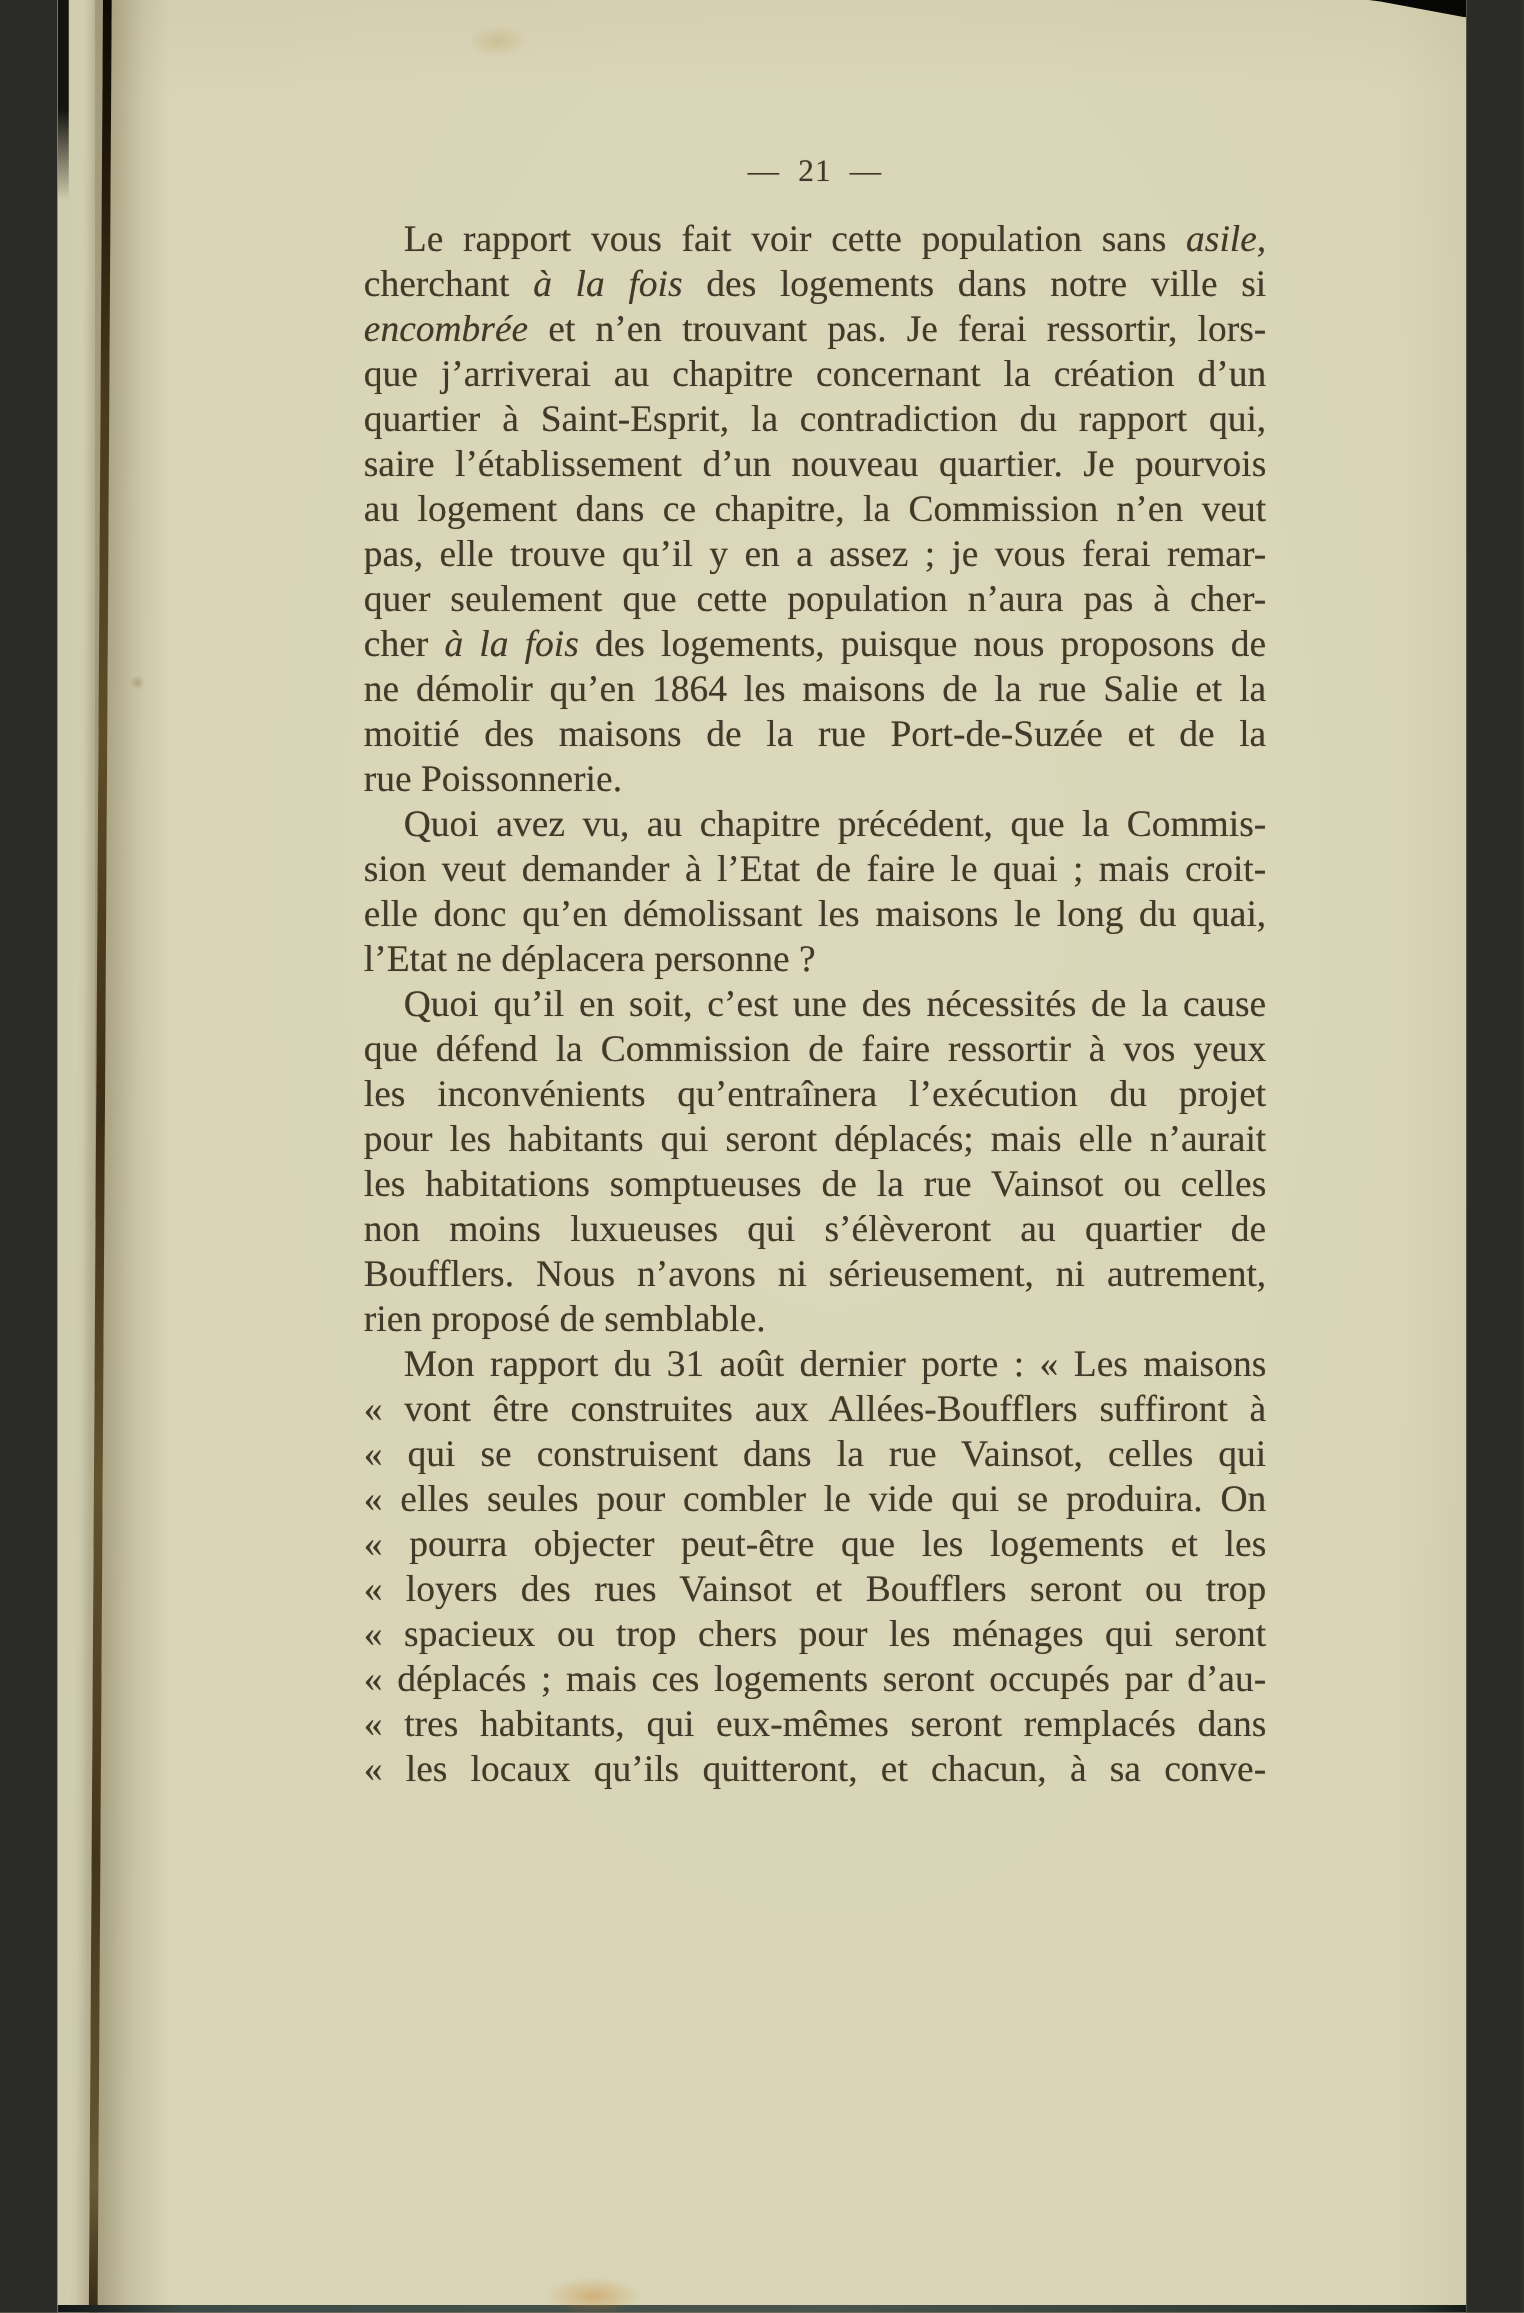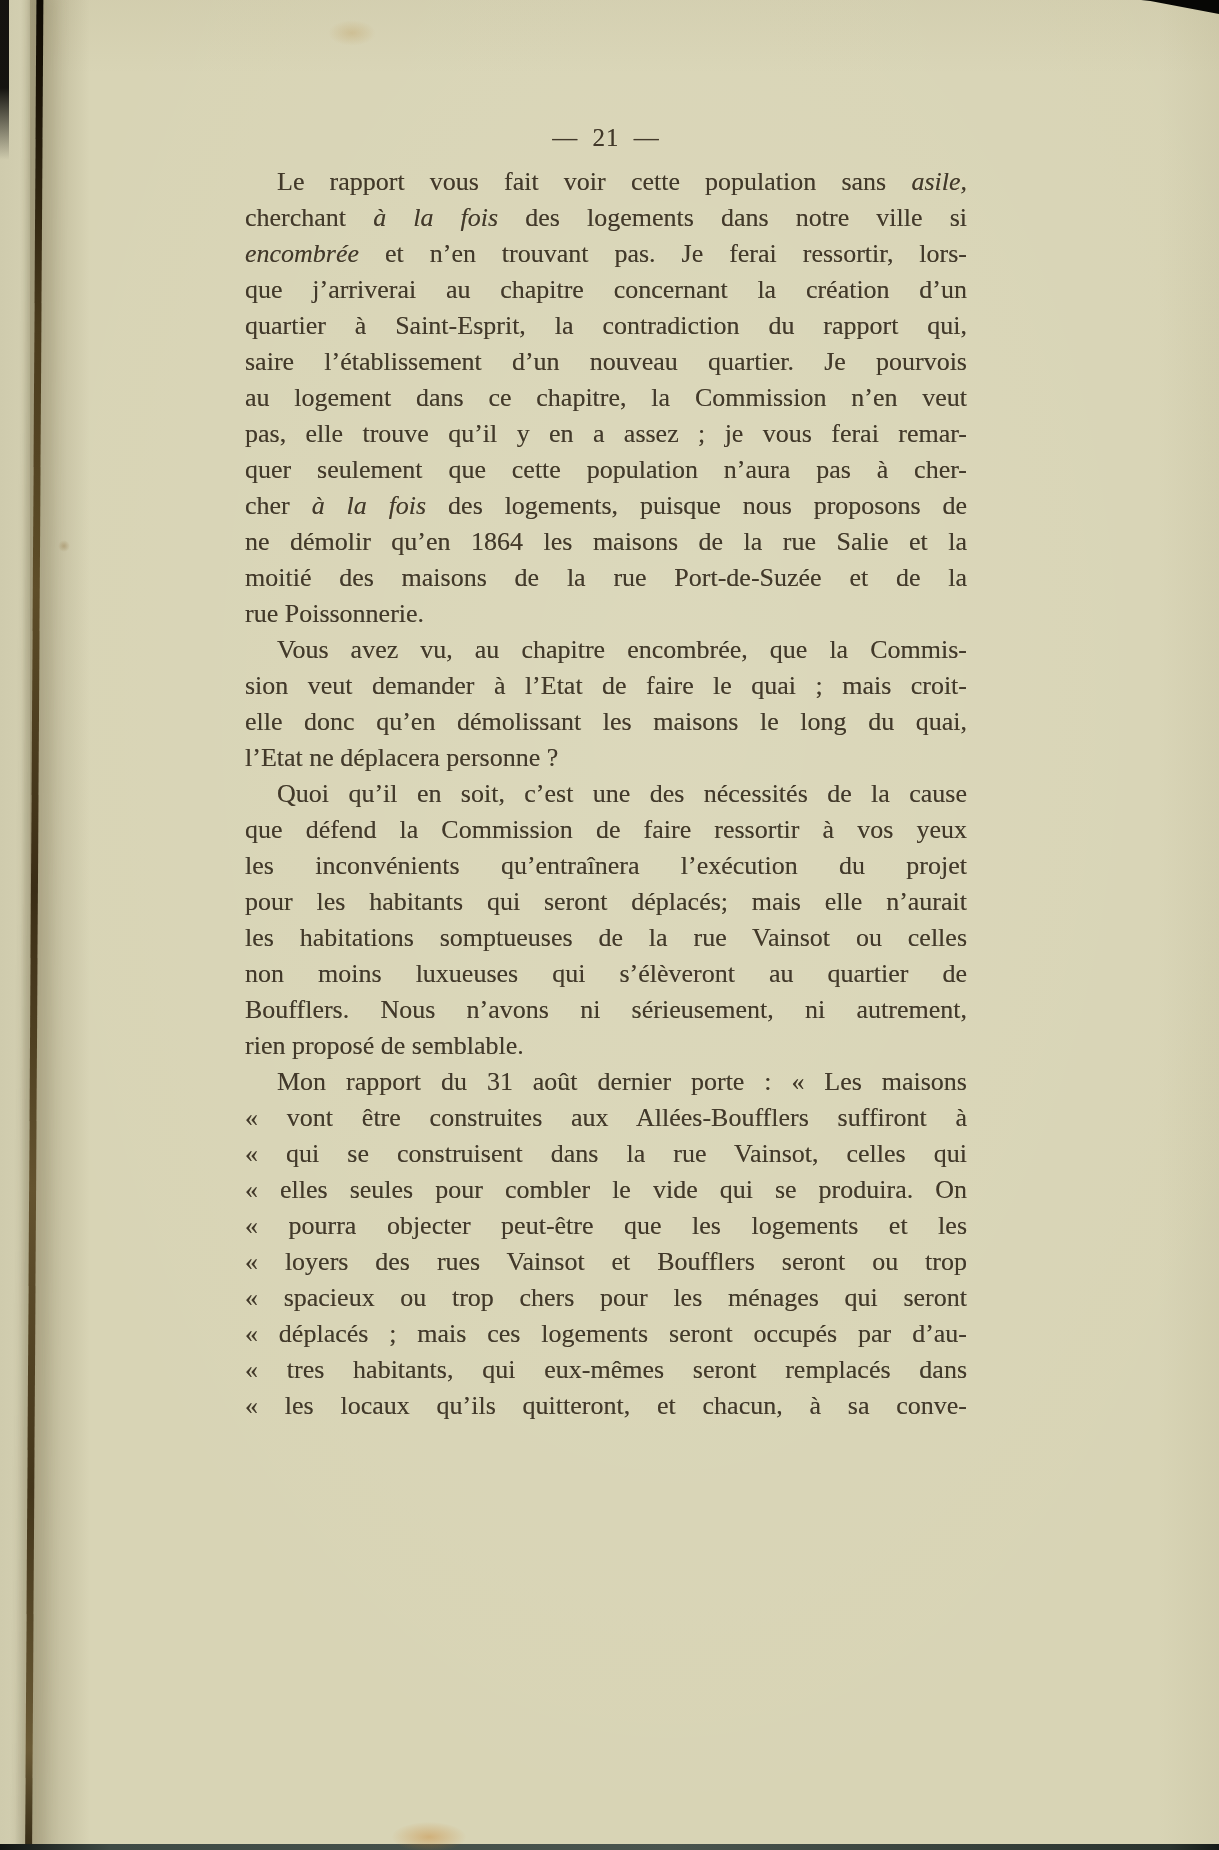--- a/index.html
+++ b/index.html
@@ -2,21 +2,21 @@
 <html style="--paper: #d8d4b5; --ink: #42392a;"><head>
 <meta charset="utf-8">
 <style>
   :root {
     --paper: #d8d4b5;
     --ink: #42392a;
   }
   html, body { margin: 0; padding: 0; background: #2b2b27; }
   .page {
     position: relative;
-    width: 1219px;
+    width: 1127px;
     height: 1850px;
     margin: 0 auto;
     overflow: hidden;
     background:
       radial-gradient(ellipse at 55% 38%, rgba(255,255,248,0.10), rgba(255,255,248,0) 72%),
       linear-gradient(to left, rgba(110,98,62,0.07), rgba(110,98,62,0) 5%),
       linear-gradient(to bottom, rgba(120,105,65,0.06), rgba(120,105,65,0) 4%),
       var(--paper);
     font-family: "Liberation Serif", "DejaVu Serif", serif;
     color: var(--ink);
@@ -63,22 +63,22 @@
 
   
   .page-number {
     position: absolute; left: 245px; top: 124px; width: 722px;
     text-align: center;
     font-size: 25px; letter-spacing: 1px; word-spacing: 7px;
     color: var(--ink);
     text-shadow: 0 0 0.6px rgba(66,57,42,0.55);
   }
   .text-block {
-    position: absolute; left: 245px; top: 164px; width: 722px;
-    font-size: 26px; line-height: 36px;
+    position: absolute; left: 245px; top: 174px; width: 722px;
+    font-size: 30px; line-height: 36px;
     text-shadow: 0 0 0.6px rgba(66,57,42,0.5);
   }
   .para { margin: 0; }
   .line {
     white-space: nowrap; overflow: hidden;
     text-align: justify; text-align-last: justify;
     height: 36px;
   }
   .line.indent { text-indent: 32px; }
   .line.short { text-align-last: left; }
@@ -111,21 +111,21 @@
         <div class="line">saire l’établissement d’un nouveau quartier. Je pourvois</div>
         <div class="line">au logement dans ce chapitre, la Commission n’en veut</div>
         <div class="line">pas, elle trouve qu’il y en a assez ; je vous ferai remar-</div>
         <div class="line">quer seulement que cette population n’aura pas à cher-</div>
         <div class="line">cher <i>à la fois</i> des logements, puisque nous proposons de</div>
         <div class="line">ne démolir qu’en 1864 les maisons de la rue Salie et la</div>
         <div class="line">moitié des maisons de la rue Port-de-Suzée et de la</div>
         <div class="line short">rue Poissonnerie.</div>
       </div>
       <div class="para">
-        <div class="line indent">Vous avez vu, au chapitre encombrée, que la Commis-</div>
+        <div class="line indent">Quoi avez vu, au chapitre précédent, que la Commis-</div>
         <div class="line">sion veut demander à l’Etat de faire le quai ; mais croit-</div>
         <div class="line">elle donc qu’en démolissant les maisons le long du quai,</div>
         <div class="line short">l’Etat ne déplacera personne ?</div>
       </div>
       <div class="para">
         <div class="line indent">Quoi qu’il en soit, c’est une des nécessités de la cause</div>
         <div class="line">que défend la Commission de faire ressortir à vos yeux</div>
         <div class="line">les inconvénients qu’entraînera l’exécution du projet</div>
         <div class="line">pour les habitants qui seront déplacés; mais elle n’aurait</div>
         <div class="line">les habitations somptueuses de la rue Vainsot ou celles</div>

